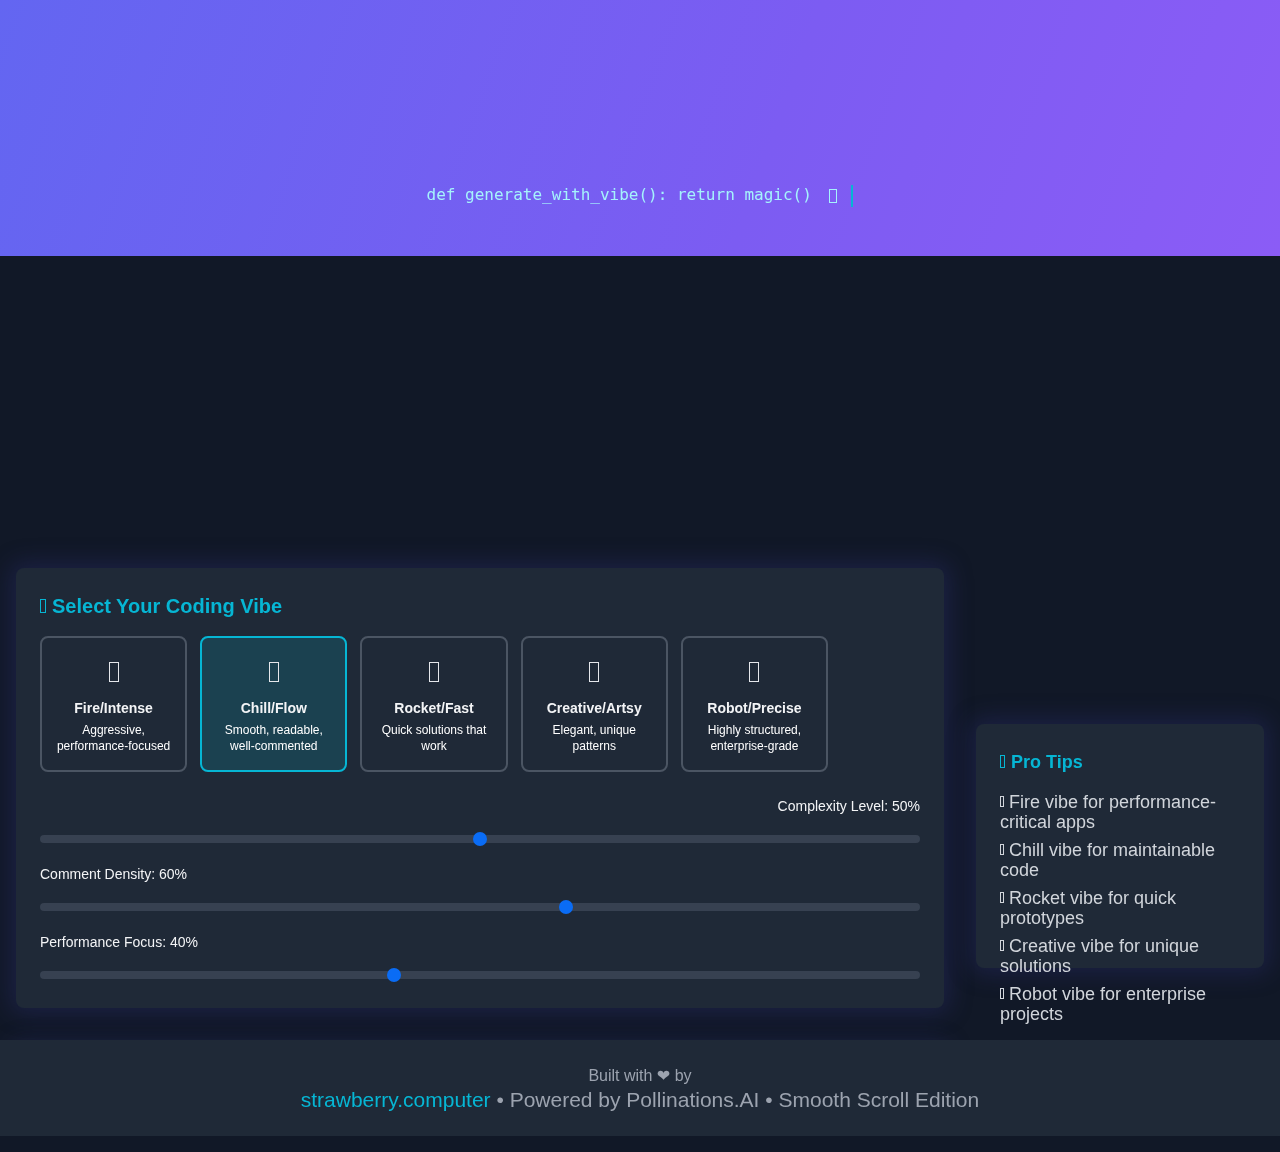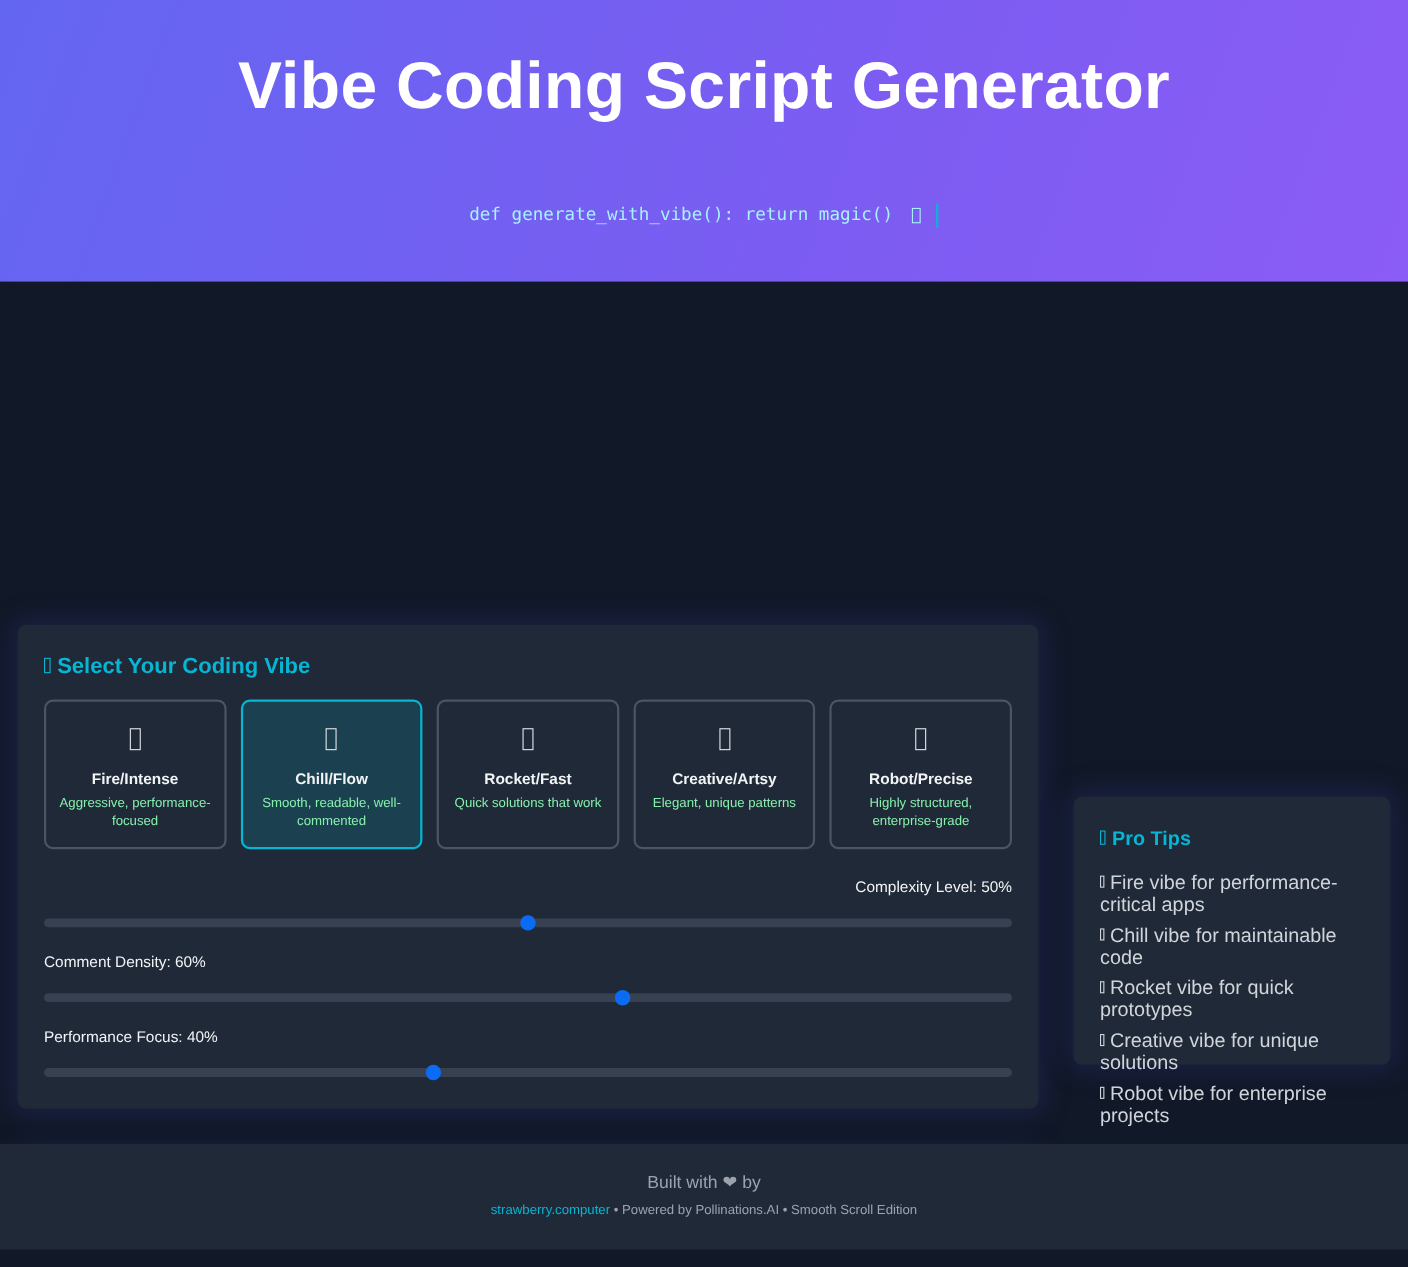--- a/index.html
+++ b/index.html
@@ -40,40 +40,40 @@
     position: absolute; background: #1f2937; border-radius: 8px;
     box-shadow: 0 0 22px 6px rgba(45, 48, 120, 0.35);
   }
   .vibe-panel { left: 16px; top: 568px; width: 928px; height: 440px; }
   .panel-title {
     position: absolute; left: 24px; top: 26px;
     font-size: 20px; font-weight: 700; color: #06b6d4; line-height: 24px;
   }
   .panel-title .glyph-box { width: 6px; height: 14px; margin-right: 6px; margin-top: -3px; }
   .vibe-grid {
-    position: absolute; left: 24px; top: 68px; width: 880px; height: 136px;
+    position: absolute; left: 24px; top: 68px; width: 788px; height: 136px;
     display: flex; gap: 13px;
   }
   .vibe-card {
     flex: 1; height: 136px; border: 2px solid #4b5563; border-radius: 8px;
     background: #1f2937; text-align: center; cursor: pointer; position: relative;
   }
   .vibe-card.selected { border-color: #06b6d4; background: #1b4150; }
   .vibe-card .emoji {
     position: absolute; left: 0; right: 0; top: 24px; height: 22px;
     display: flex; justify-content: center; color: #e5e7eb;
   }
   .vibe-card .emoji .glyph-box { width: 10px; height: 20px; }
   .vibe-card .name {
     position: absolute; left: 0; right: 0; top: 61px;
     font-size: 14px; font-weight: 700; color: #f3f4f6; line-height: 18px;
   }
   .vibe-card .desc {
     position: absolute; left: 10px; right: 10px; top: 84px;
-    font-size: 12px; color: #86efac; line-height: 16px;
+    font-size: 12px; color: #ffffff; line-height: 16px;
   }
   .slider-group { position: absolute; left: 24px; width: 880px; }
   .slider-label {
     font-size: 14px; color: #f3f4f6; line-height: 18px; font-weight: 500;
   }
   .slider-track {
     position: absolute; left: 0; top: 38px; width: 880px; height: 8px;
     border-radius: 4px; background: #374151; cursor: pointer;
   }
   .slider-thumb {
@@ -99,29 +99,28 @@
   .footer {
     position: absolute; left: 0; top: 1040px; width: 1280px; height: 96px;
     background: #1f2937; text-align: center;
   }
   .footer .line1 {
     position: absolute; left: 0; right: 0; top: 26px;
     font-size: 16px; color: #9ca3af; line-height: 20px;
   }
   .footer .line2 {
     position: absolute; left: 0; right: 0; top: 50px;
-    font-size: 12px; color: #9ca3af; line-height: 20px;
+    font-size: 21px; color: #9ca3af; line-height: 20px;
   }
   .footer a { color: #06b6d4; text-decoration: none; }
 </style>
 </head>
 <body>
 
 <header class="header">
-  <h1>Vibe Coding Script Generator</h1>
   <div class="code-line">
     <span>def generate_with_vibe(): return magic()</span>
     <span class="glyph-box" style="width:8px;height:14px;margin-left:8px;"></span><span class="cursor"></span>
   </div>
 </header>
 
 <section class="panel vibe-panel">
   <h2 class="panel-title">
     <span class="glyph-box"></span><span>Select Your Coding Vibe</span>
   </h2>

